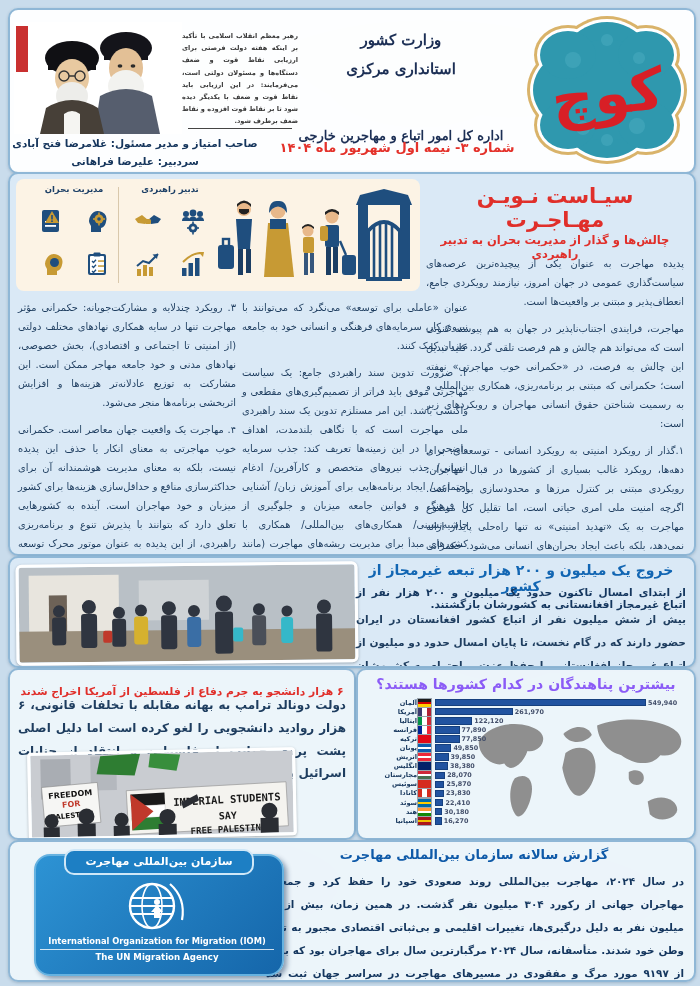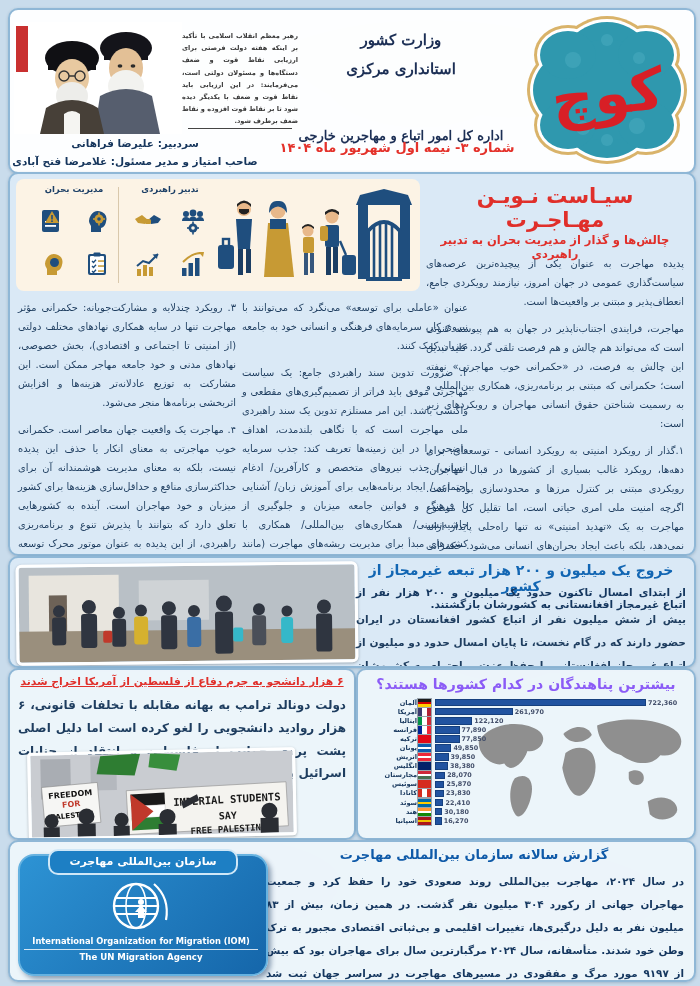--- a/index.html
+++ b/index.html
@@ -67,21 +67,21 @@
   .exp-photo{
     position:absolute;left:6px;top:5px;width:336px;height:95px;
     border:3px solid #fff;border-radius:6px;overflow:hidden;transform:rotate(-.6deg);
     box-shadow:0 1px 3px rgba(0,0,0,.3);
   }
   .exp-title{position:absolute;right:8px;top:4px;width:330px;text-align:center;color:#1266b3;font-weight:700;font-size:14px;padding-left:36px;}
   .exp-lead{position:absolute;right:8px;top:28px;width:330px;color:#14365e;font-weight:700;font-size:10.6px;text-align:justify;}
   .exp-body{position:absolute;right:8px;top:50px;width:330px;color:#1e3d5f;font-weight:700;font-size:10.6px;line-height:2.15;text-align:justify;}
   
   .card-students{left:8px;top:668px;width:344px;height:168px;background:rgba(238,245,251,.95);}
-  .stu-title{position:absolute;top:5px;left:0;width:100%;text-align:center;color:#e02f2a;font-weight:700;font-size:10.8px;text-decoration:underline;}
+  .stu-title{position:absolute;top:15px;left:0;width:100%;text-align:center;color:#e02f2a;font-weight:700;font-size:10.8px;}
   .stu-body{position:absolute;top:24px;right:8px;width:328px;color:#1e3d5f;font-weight:700;font-size:12px;line-height:1.9;text-align:justify;}
   .stu-photo{
     position:absolute;left:18px;top:80px;width:262px;height:82px;
     border:3px solid #fff;border-radius:4px;overflow:hidden;transform:rotate(-1.2deg);
     box-shadow:0 1px 3px rgba(0,0,0,.3);
   }
   .card-chart{left:356px;top:668px;width:336px;height:168px;background:rgba(238,245,251,.95);}
   .chart-title{position:absolute;top:6px;left:0;width:100%;text-align:center;color:#8b5cf6;font-weight:700;font-size:14px;}
   .chart-map{position:absolute;right:2px;bottom:2px;width:232px;height:128px;z-index:0;}
   .chart-rows{position:absolute;left:6px;right:4px;top:28px;z-index:1;}
@@ -89,21 +89,21 @@
   .clab{width:50px;text-align:right;direction:rtl;font-size:6.6px;font-weight:700;color:#16365c;padding-left:3px;white-space:nowrap;overflow:hidden;}
   .cflag{width:13px;height:8px;border:.5px solid #9aa4ad;flex:none;margin-right:3px;}
   .cbararea{flex:1;display:flex;align-items:center;white-space:nowrap;}
   .cbar{height:5.6px;background:#2153a0;border:.5px solid #16407e;}
   .cval{font-size:6.4px;color:#44506b;margin-left:2px;font-weight:700;}
   
   .card-iom{left:8px;top:840px;width:684px;height:138px;background:rgba(238,245,251,.95);}
   .iom-title{position:absolute;top:5px;right:10px;width:420px;text-align:center;color:#0f5aa8;font-weight:700;font-size:13px;}
   .iom-body{position:absolute;top:28px;right:10px;width:418px;color:#14365e;font-weight:700;font-size:10.4px;line-height:2.2;text-align:justify;}
   .iom-box{
-    position:absolute;left:8px;top:12px;width:246px;height:118px;
+    position:absolute;left:24px;top:12px;width:246px;height:118px;
     background:linear-gradient(135deg,#2d93d4,#1566aa);
     border:2px solid #66b2e0;border-radius:16px;
     box-shadow:3px 3px 5px rgba(20,50,90,.45);
   }
   .iom-pill{
     position:absolute;left:28px;top:-7px;width:186px;height:22px;
     background:#1d7fc4;border:2px solid #cfe7f7;border-radius:10px;
     color:#fff;font-weight:700;font-size:11px;text-align:center;line-height:22px;
   }
   .iom-logo{position:absolute;left:88px;top:22px;width:66px;height:56px;}
@@ -157,22 +157,22 @@
         <ellipse cx="58" cy="74" rx="16" ry="14" fill="#ededea"></ellipse>
         <path d="M26,112 L32,86 Q58,70 84,86 L90,112 Z" fill="#474038"></path>
         <path d="M50,92 Q58,86 66,92 L66,112 L50,112 Z" fill="#f5f5f2"></path>
       </g>
     </svg>
 
     <div class="quote fa">رهبر معظم انقلاب اسلامی با تأکید بر اینکه هفته دولت فرصتی برای ارزیابی نقاط قوت و ضعف دستگاه‌ها و مسئولان دولتی است، می‌فرمایند: در این ارزیابی باید نقاط قوت و ضعف با یکدیگر دیده شود تا بر نقاط قوت افزوده و نقاط ضعف برطرف شود.</div>
     <div class="quote-rule"></div>
 
     <div class="publisher fa">
+      <div>صاحب امتیاز و مدیر مسئول: غلامرضا فتح آبادی</div>
       <div>سردبیر: علیرضا فراهانی</div>
-      <div>صاحب امتیاز و مدیر مسئول: غلامرضا فتح آبادی</div>
     </div>
 
     <div class="org-block fa">
       <div class="org-line1">وزارت کشور</div>
       <div class="org-line2">استانداری مرکزی</div>
       <div class="org-line3">اداره کل امور اتباع و مهاجرین خارجی</div>
     </div>
 
     <div class="issue-line fa">شماره ۳- نیمه اول شهریور ماه ۱۴۰۴</div>
 
@@ -480,21 +480,21 @@
         <path d="M178,88 C190,80 206,85 206,96 C204,106 187,108 180,100 Z"></path>
         <path d="M160,60 C168,56 176,60 174,68 C171,75 161,73 160,66 Z"></path>
       </g>
     </svg>
     <div class="chart-rows">
         <div class="crow">
           <span class="clab">آلمان</span>
           <span class="cflag" style="background: linear-gradient(rgb(26, 26, 26) 0%, rgb(26, 26, 26) 33.3333%, rgb(208, 0, 0) 33.3333%, rgb(208, 0, 0) 66.6667%, rgb(255, 206, 0) 66.6667%, rgb(255, 206, 0) 100%);"></span>
           <span class="cbararea">
             <span class="cbar" style="width: 82%; background: rgb(33, 83, 160);"></span>
-            <span class="cval">722,360</span>
+            <span class="cval">549,940</span>
           </span>
         </div>
         <div class="crow">
           <span class="clab">آمریکا</span>
           <span class="cflag" style="background: linear-gradient(90deg, rgb(60, 59, 110) 0%, rgb(60, 59, 110) 33.3333%, rgb(255, 255, 255) 33.3333%, rgb(255, 255, 255) 66.6667%, rgb(178, 34, 52) 66.6667%, rgb(178, 34, 52) 100%);"></span>
           <span class="cbararea">
             <span class="cbar" style="width: 29.738%; background: rgb(33, 83, 160);"></span>
             <span class="cval">261,970</span>
           </span>
         </div>

